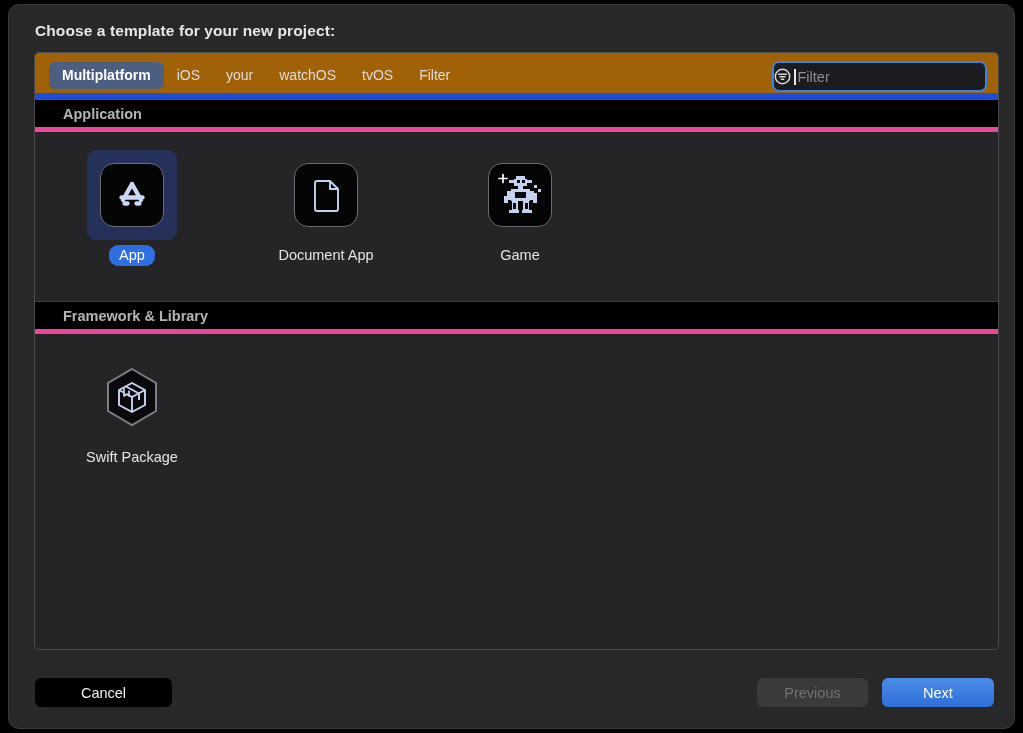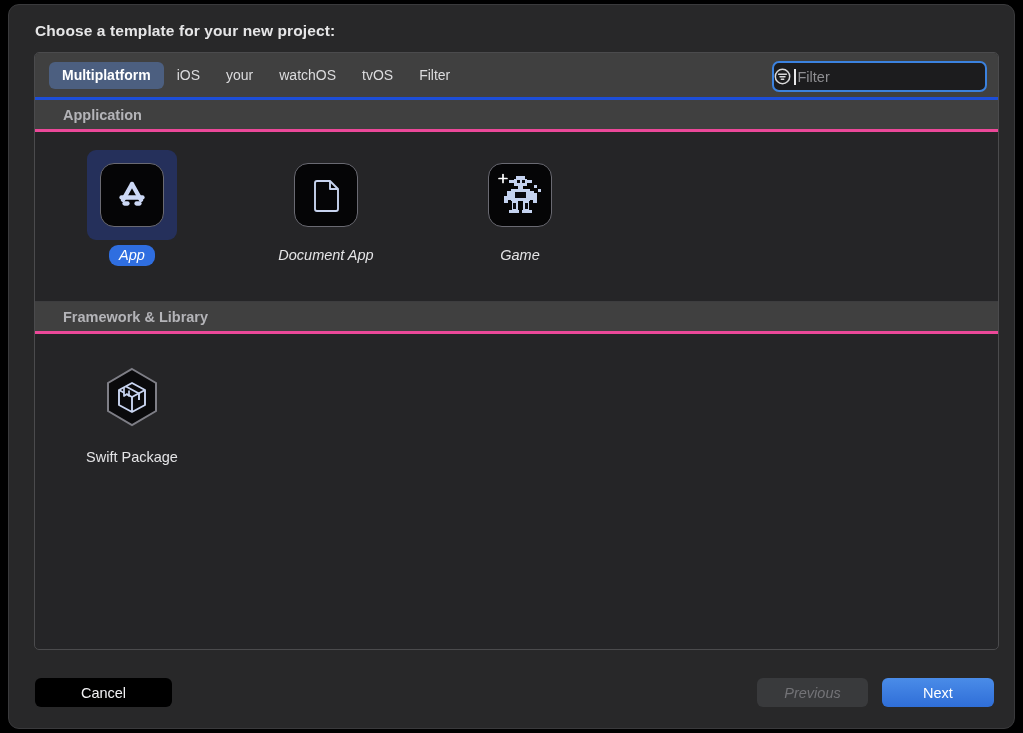--- a/index.html
+++ b/index.html
@@ -48,22 +48,22 @@
     border: 1px solid #4b4b4d;
     border-radius: 5px;
     box-sizing: border-box;
     overflow: hidden;
   }
 
   
   .tabbar {
     position: relative;
     height: 47px;
-    background: #404040;
-    border-bottom: 3px solid #1d4ed8;
+    background: #a16207;
+    border-bottom: 7px solid #1d4ed8;
     box-sizing: border-box;
   }
   .tabs {
     position: absolute;
     left: 14px;
     top: 9px;
     display: flex;
     align-items: center;
     gap: 0px;
   }
@@ -108,39 +108,39 @@
     margin-right: 2px;
   }
   .filter-placeholder {
     font-size: 14.5px;
     color: #8e8e92;
   }
 
   
   .section-header {
     height: 32px;
-    background: #404040;
-    border-bottom: 3px solid #ec4899;
+    background: #000000;
+    border-bottom: 5px solid #ec4899;
     display: flex;
     align-items: center;
     padding-left: 28px;
     box-sizing: border-box;
     font-size: 14.5px;
     font-weight: bold;
     color: #b4b4b8;
   }
 
   
   .grid {
     background: #252527;
     padding: 18px 0 10px 0;
     display: flex;
     flex-wrap: wrap;
   }
-  .grid.app-section { border-bottom: 1px solid #3d3d3f; height: 170px; box-sizing: border-box; font-style: italic; }
+  .grid.app-section { border-bottom: 1px solid #3d3d3f; height: 170px; box-sizing: border-box; }
   .grid.lib-section { height: 297px; box-sizing: border-box; }
 
   .item {
     width: 194px;
     display: flex;
     flex-direction: column;
     align-items: center;
     cursor: default;
   }
   .item-icon-box {
@@ -205,21 +205,20 @@
     width: 137px;
     background: #000000;
     color: #f2f2f4;
   }
   .btn-previous {
     left: 748px;
     top: 9px;
     width: 111px;
     background: #393a3c;
     color: #737377;
-    font-style: italic;
   }
   .btn-next {
     left: 873px;
     top: 9px;
     width: 112px;
     background: linear-gradient(180deg, #4a8ce8 0%, #2f6ed8 100%);
     color: #ffffff;
   }
 </style>
 </head>

